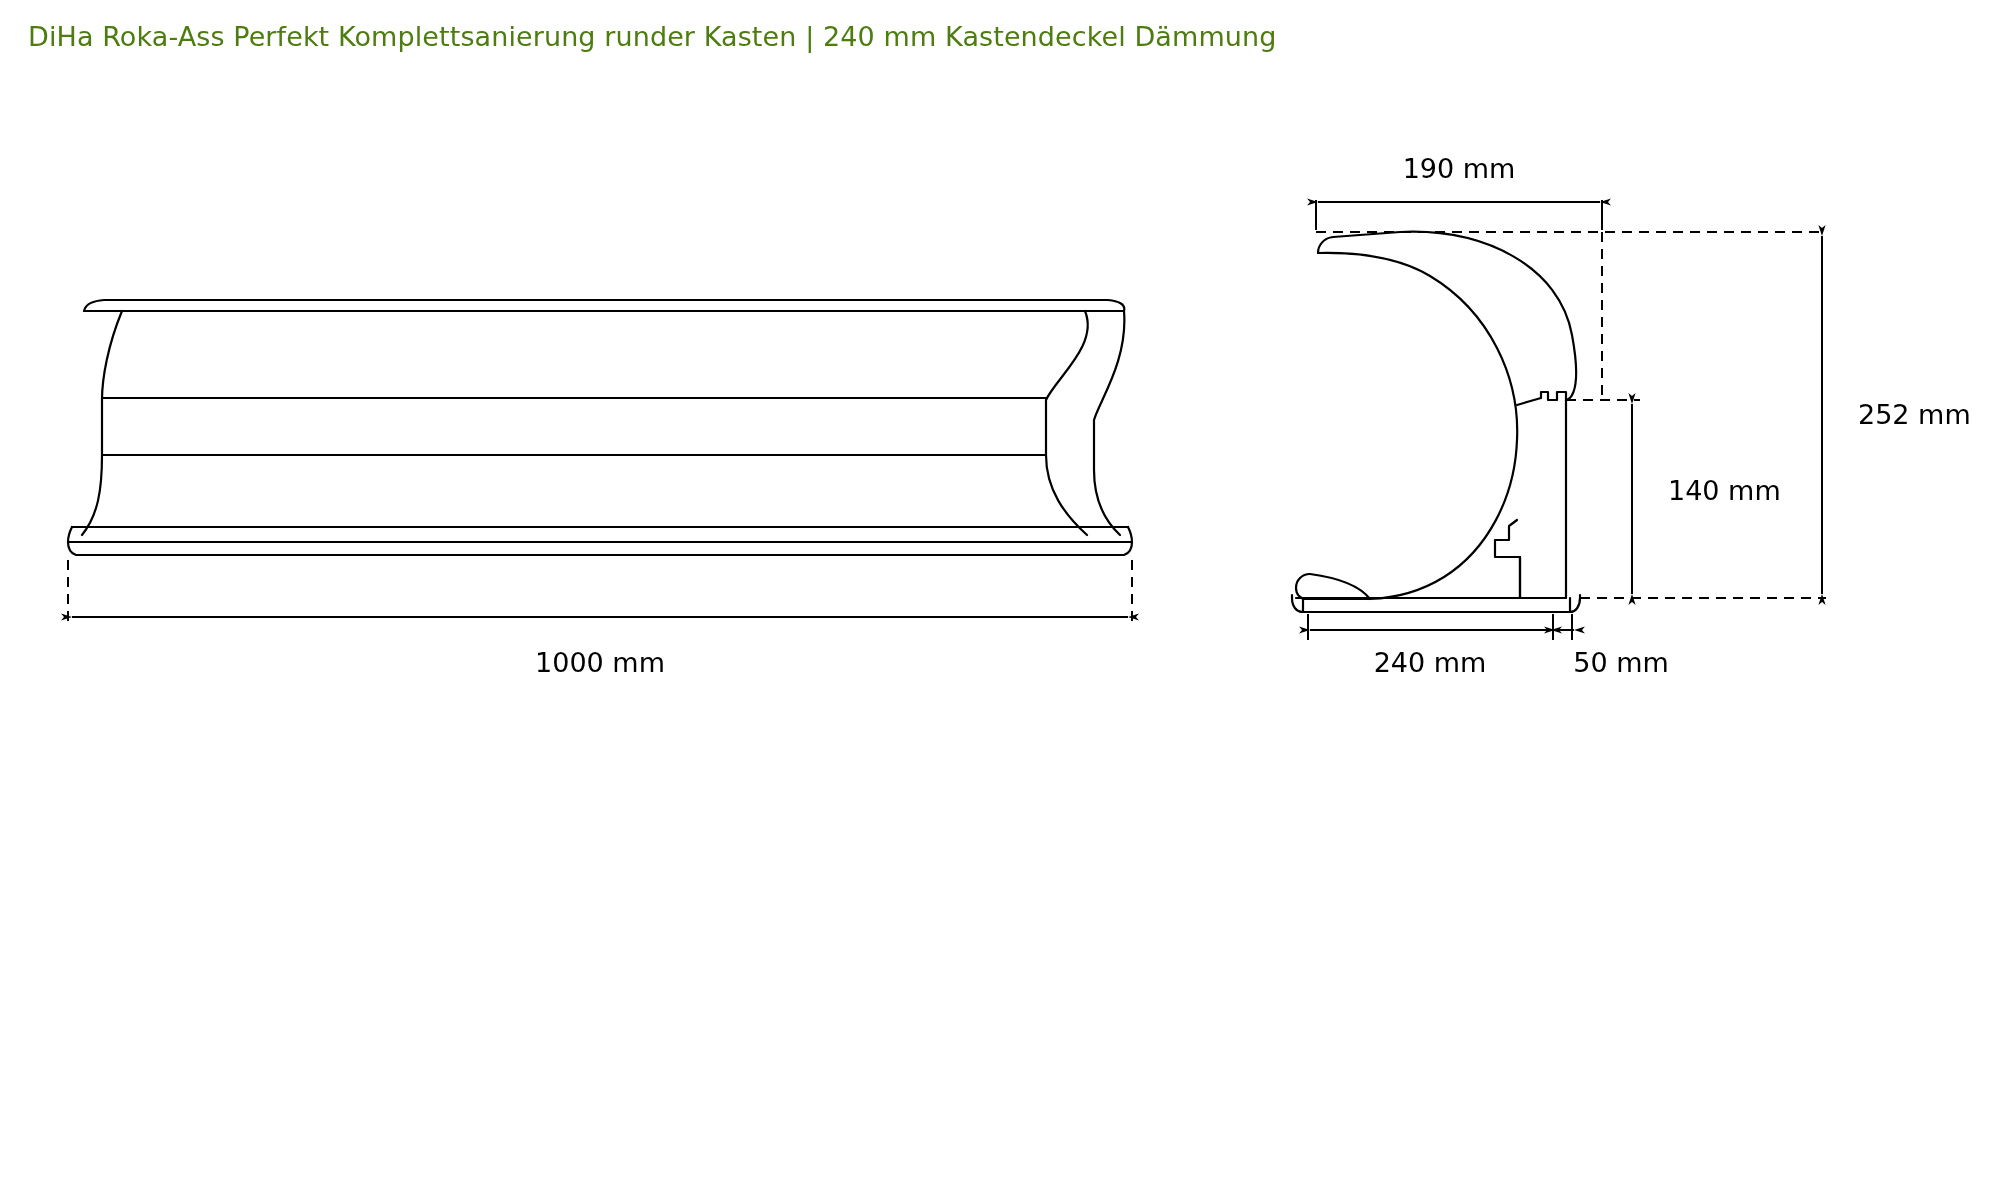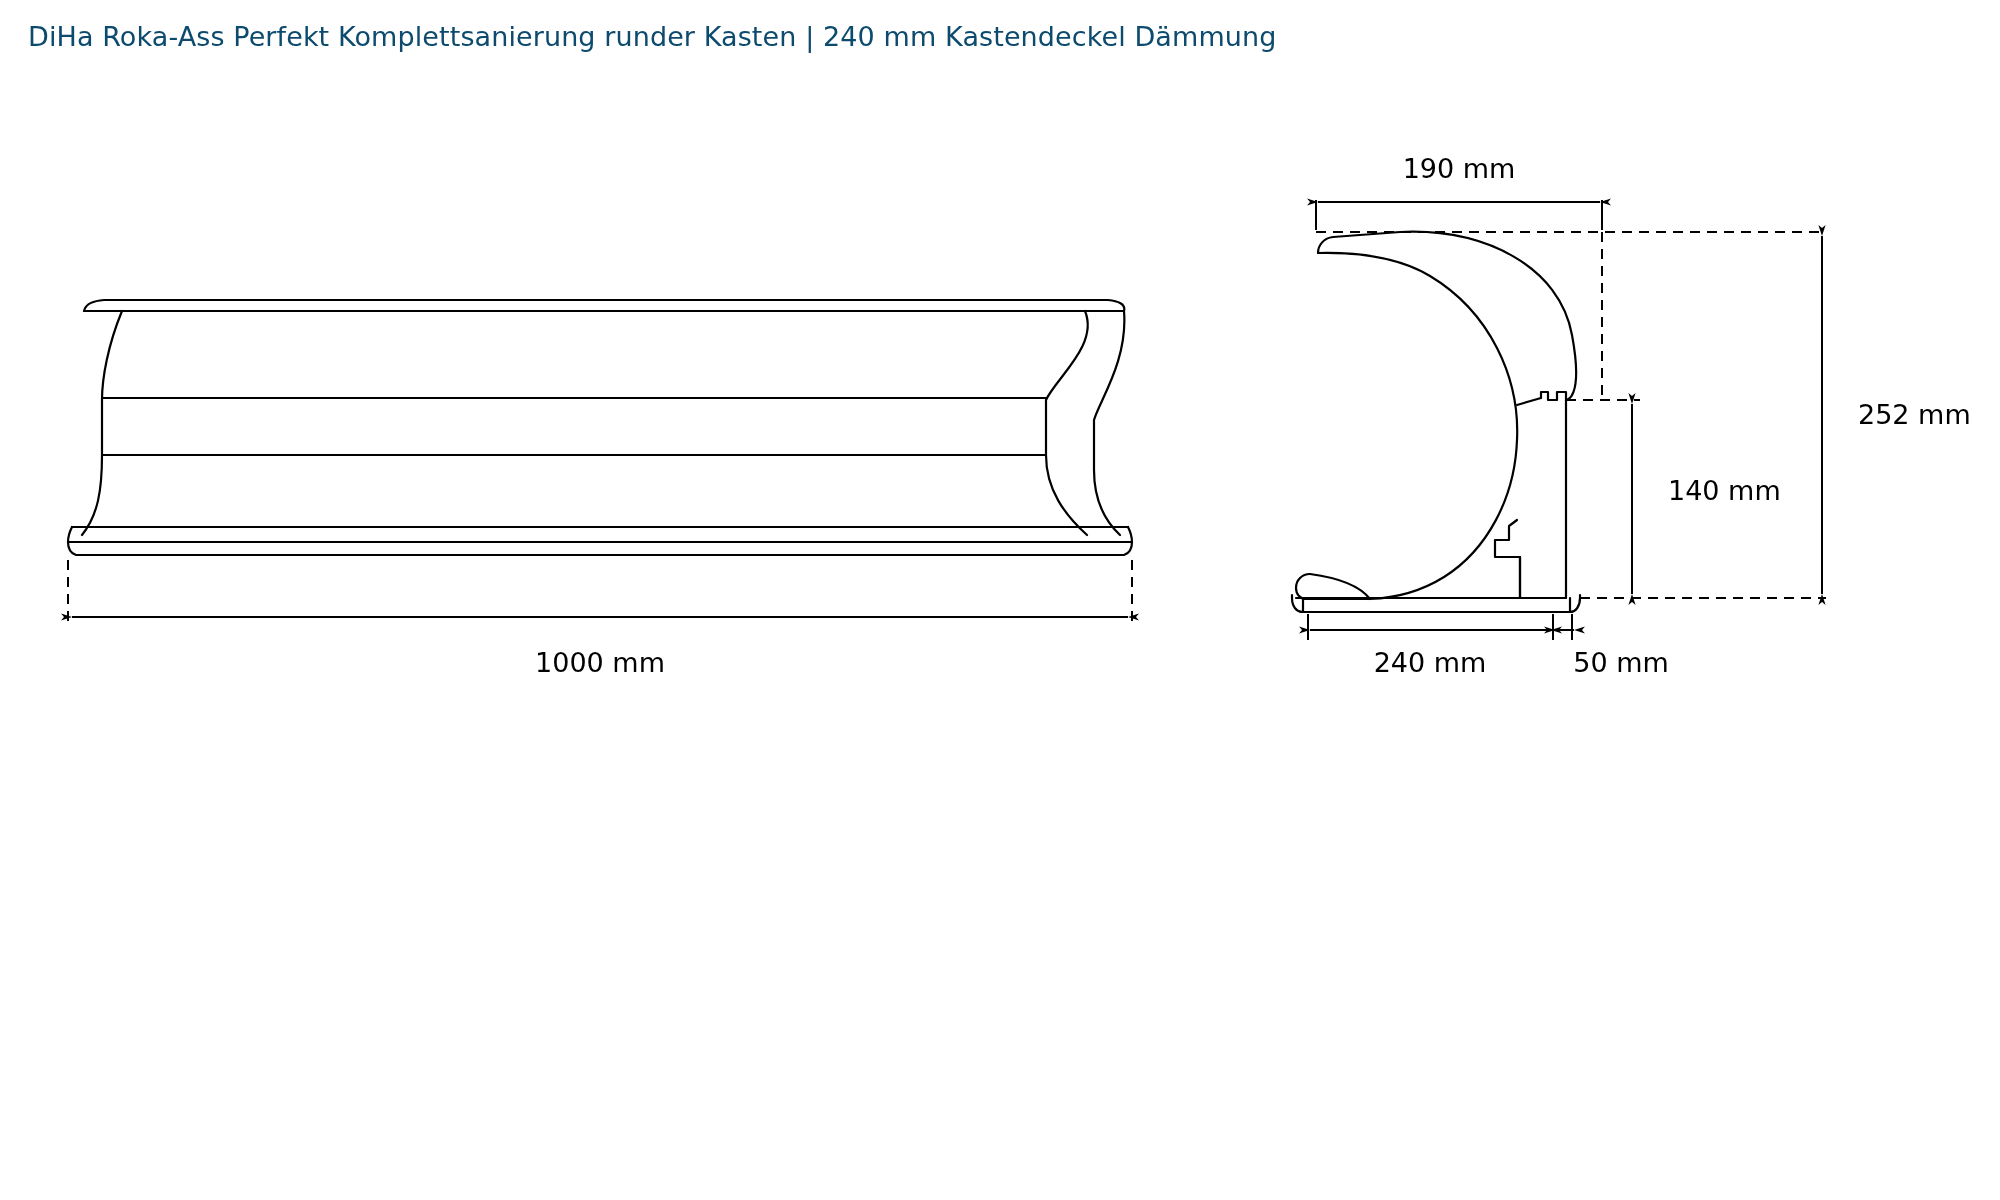--- a/index.html
+++ b/index.html
@@ -16,21 +16,21 @@
     position: relative;
   }
   #title {
     position: absolute;
     left: 28px;
     top: 20px;
     font-size: 27px;
     line-height: 34px;
     letter-spacing: 0.1px;
     white-space: nowrap;
-    color: #0c4a6e;
+    color: #4d7c0f;
   }
   #drawing-area {
     position: absolute;
     left: 0;
     top: 0;
     width: 2000px;
     height: 1200px;
   }
   svg {
     display: block;

